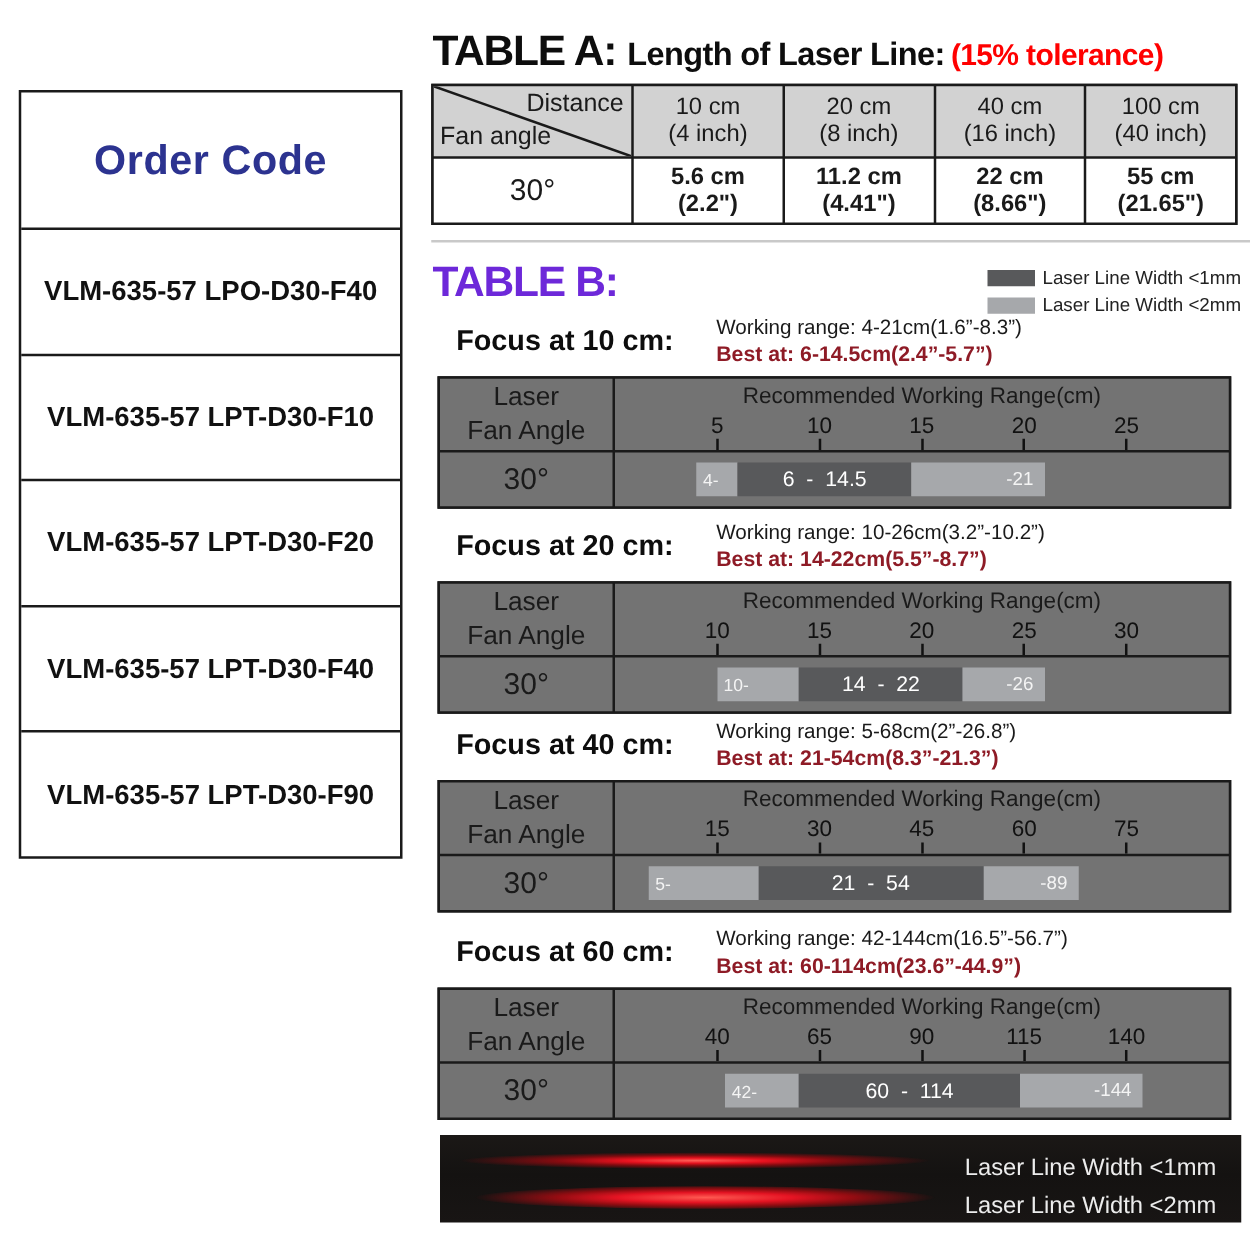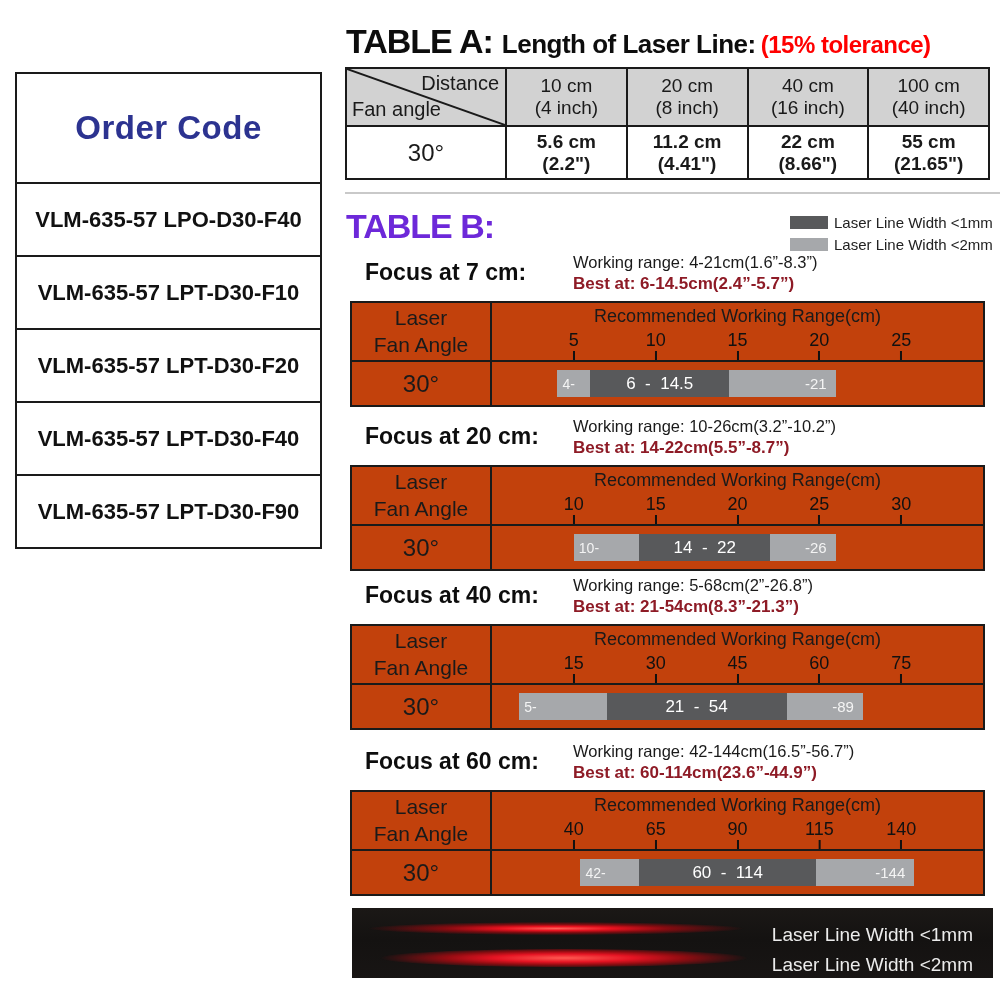--- a/index.html
+++ b/index.html
@@ -1,20 +1,20 @@
 <!DOCTYPE html>
 <html style="--navy: #2c3390; --accent-red: #ff0000; --best-red: #8e1b26; --bar-dark: #58595b; --bar-light: #a6a8ab; --hdr-gray: #d2d2d2;"><head>
 <meta charset="utf-8">
 <style>
   html,body{margin:0;padding:0;background:#ffffff;}
   #page{position:relative;width:1000px;height:1000px;background:#ffffff;
         font-family:"Liberation Sans","DejaVu Sans",sans-serif;color:#1a1a1a;overflow:hidden;}
 
   
-  #order-table{position:absolute;left:15px;top:72px;width:307px;height:477px;
+  #order-table{position:absolute;left:15px;top:72px;width:307px;height:615px;
     border:2px solid #1a1a1a;box-sizing:border-box;display:flex;flex-direction:column;background:#fff;}
   #order-header{height:108px;border-bottom:2px solid #1a1a1a;display:flex;align-items:center;justify-content:center;}
   #order-header .t{font-size:33px;font-weight:bold;color:var(--navy);letter-spacing:.5px;}
   .order-row{flex:1;display:flex;align-items:center;justify-content:center;
     font-size:22px;font-weight:bold;color:#111;}
   .order-row + .order-row{border-top:2px solid #1a1a1a;}
 
   
   #table-a-title{position:absolute;left:346px;top:22px;display:flex;align-items:baseline;gap:9px;white-space:nowrap;}
   #table-a-title .big{font-size:34px;font-weight:bold;letter-spacing:-1px;color:#0d0d0d;}
@@ -48,21 +48,21 @@
   
   .focus-heading{position:absolute;left:350px;width:640px;display:flex;align-items:center;gap:8px;}
   .focus-heading .fh{font-size:23px;font-weight:bold;color:#0d0d0d;width:200px;padding-left:15px;white-space:nowrap;}
   .focus-heading .fr{display:flex;flex-direction:column;line-height:1.25;}
   .focus-heading .wr{font-size:16.5px;color:#1a1a1a;white-space:nowrap;}
   .focus-heading .ba{font-size:17px;font-weight:bold;color:var(--best-red);white-space:nowrap;}
 
   .focus-table{position:absolute;left:350px;width:635px;box-sizing:border-box;
     border:2px solid #1a1a1a;background:#1a1a1a;display:grid;
     grid-template-columns:138px 1fr;grid-template-rows:57px 43px;gap:2px;}
-  .focus-table .cell{background:#c2410c;position:relative;}
+  .focus-table .cell{background:#737373;position:relative;}
   .ft-left-h{display:flex;flex-direction:column;align-items:center;justify-content:center;font-size:21px;line-height:1.25;}
   .ft-range-h{overflow:hidden;}
   .range-title{text-align:center;font-size:18px;padding-top:3px;}
   .tick-area{position:absolute;inset:0;}
   .tick{position:absolute;bottom:0;transform:translateX(-50%);display:flex;flex-direction:column;align-items:center;}
   .tick-label{font-size:18px;color:#111;line-height:1;margin-bottom:2px;}
   .tick-mark{width:2px;height:9px;background:#111;}
   .ft-angle{display:flex;align-items:center;justify-content:center;font-size:24px;}
   .ft-bar-cell{overflow:hidden;}
   .bar-track{position:absolute;inset:0;}
@@ -172,21 +172,21 @@
       <span class="legend-swatch" style="background: rgb(88, 89, 91);"></span>
       <span class="legend-label">Laser Line Width &lt;1mm</span>
     </div>
     <div class="legend-row">
       <span class="legend-swatch" style="background: rgb(166, 168, 171);"></span>
       <span class="legend-label">Laser Line Width &lt;2mm</span>
     </div>
   </div>
 
   <div class="focus-heading" style="top: 252px;">
-    <span class="fh">Focus at 7 cm:</span>
+    <span class="fh">Focus at 10 cm:</span>
     <span class="fr">
       <span class="wr">Working range: 4-21cm(1.6”-8.3”)</span>
       <span class="ba">Best at: 6-14.5cm(2.4”-5.7”)</span>
     </span>
   </div>
   <div class="focus-table" style="top: 301px;">
     <div class="cell ft-left-h">
       <span>Laser</span>
       <span>Fan Angle</span>
     </div>

